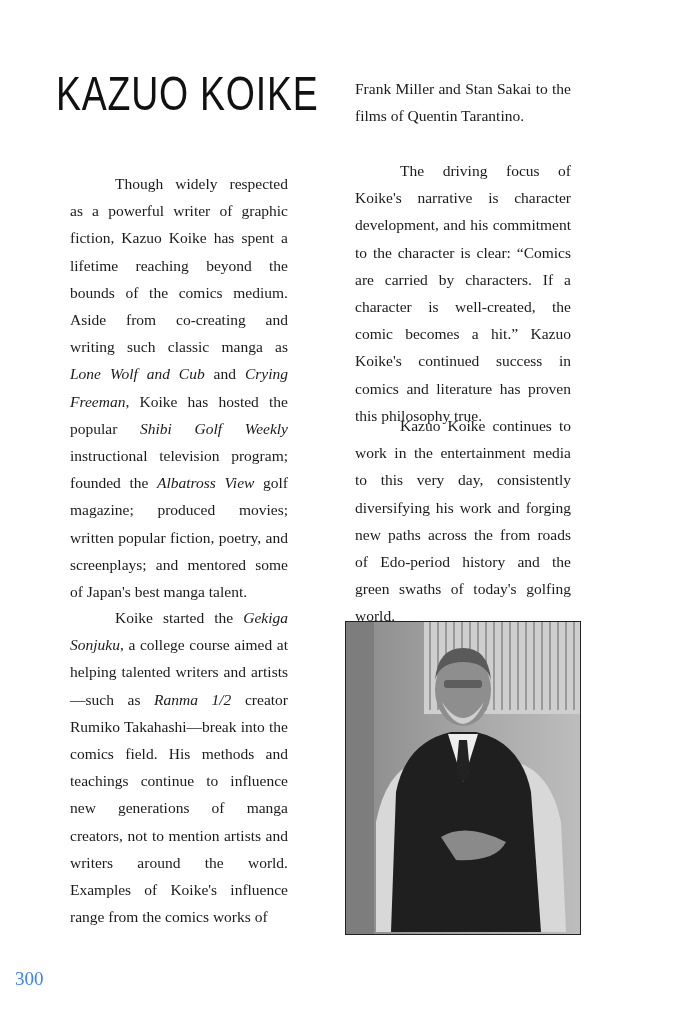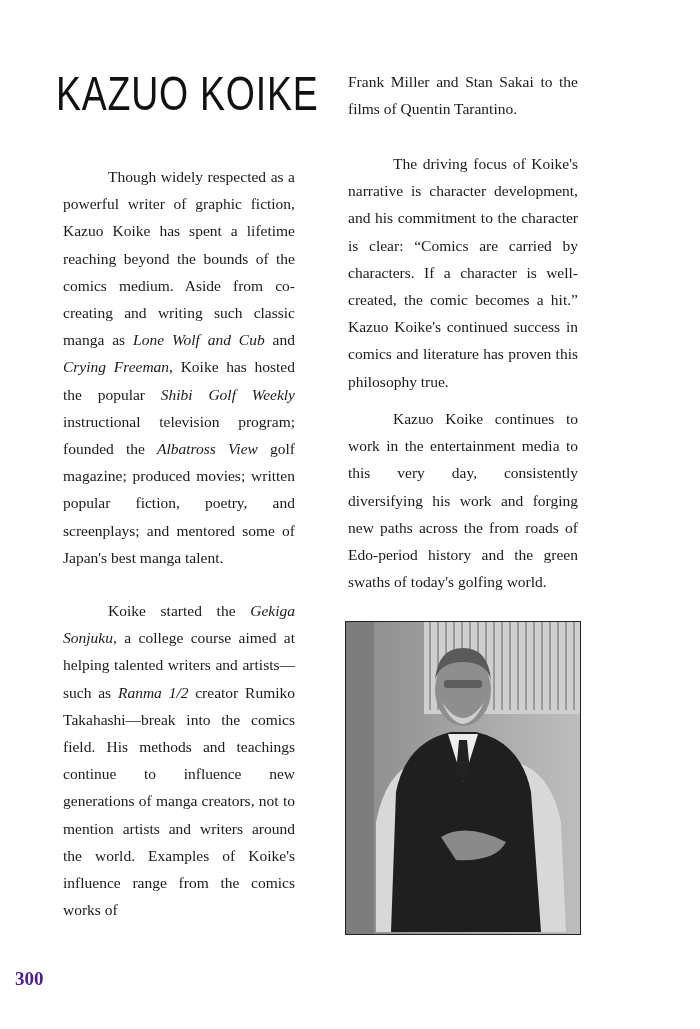--- a/index.html
+++ b/index.html
@@ -3,33 +3,33 @@
 <meta charset="utf-8">
 <style>
   html, body { margin: 0; padding: 0; background: #ffffff; }
   body { width: 700px; height: 1029px; position: relative; overflow: hidden;
          font-family: "Liberation Serif", "DejaVu Serif", serif; color: #1a1a1a; }
   .title { position: absolute; left: 56px; top: 66px; width: 260px; margin: 0;
            font-family: "Liberation Sans Narrow", "Liberation Sans", sans-serif;
            font-weight: normal; font-size: 48px; line-height: 56px; letter-spacing: 1px;
            transform: scaleX(0.78); transform-origin: left top; white-space: nowrap; color: #111; }
   .col { position: absolute; font-size: 15.5px; line-height: 27.2px; text-align: justify; }
-  .col p { margin: 5px; text-align-last: left; }
+  .col p { margin: 12px; text-align-last: left; }
   .indent { text-indent: 45px; }
   #colL1 { left: 58px; top: 158px; width: 242px; }
   #colL2 { left: 58px; top: 592px; width: 242px; }
   #colR1 { left: 343px; top: 63px; width: 240px; }
   #colR2 { left: 343px; top: 145px; width: 240px; }
   #colR3 { left: 343px; top: 400px; width: 240px; }
   em { }
   .photo { position: absolute; left: 345px; top: 621px; width: 236px; height: 314px;
            border: 1.5px solid #222; box-sizing: border-box; overflow: hidden; background: #9a9a9a; }
   .photo svg { display: block; }
   .pagenum { position: absolute; left: 15px; top: 968px; font-family: "Liberation Serif", serif;
-             font-weight: bold; font-size: 19px; color: #4c1d95; }
+             font-weight: normal; font-size: 19px; color: #3b82f6; }
 </style>
 </head>
 <body>
 
 <h1 class="title">KAZUO KOIKE</h1>
 
 <div class="col" id="colL1">
   <p class="indent"><span>Though widely respected as a powerful writer of graphic fiction, Kazuo Koike has spent a lifetime reaching beyond the bounds of the comics medium. Aside from co-creating and writing such classic manga as </span><em>Lone Wolf and Cub</em><span> and </span><em>Crying Freeman</em><span>, Koike has hosted the popular </span><em>Shibi Golf Weekly</em><span> instructional television program; founded the </span><em>Albatross View</em><span> golf magazine; produced movies; written popular fiction, poetry, and screenplays; and mentored some of Japan's best manga talent.</span></p>
 </div>
 

